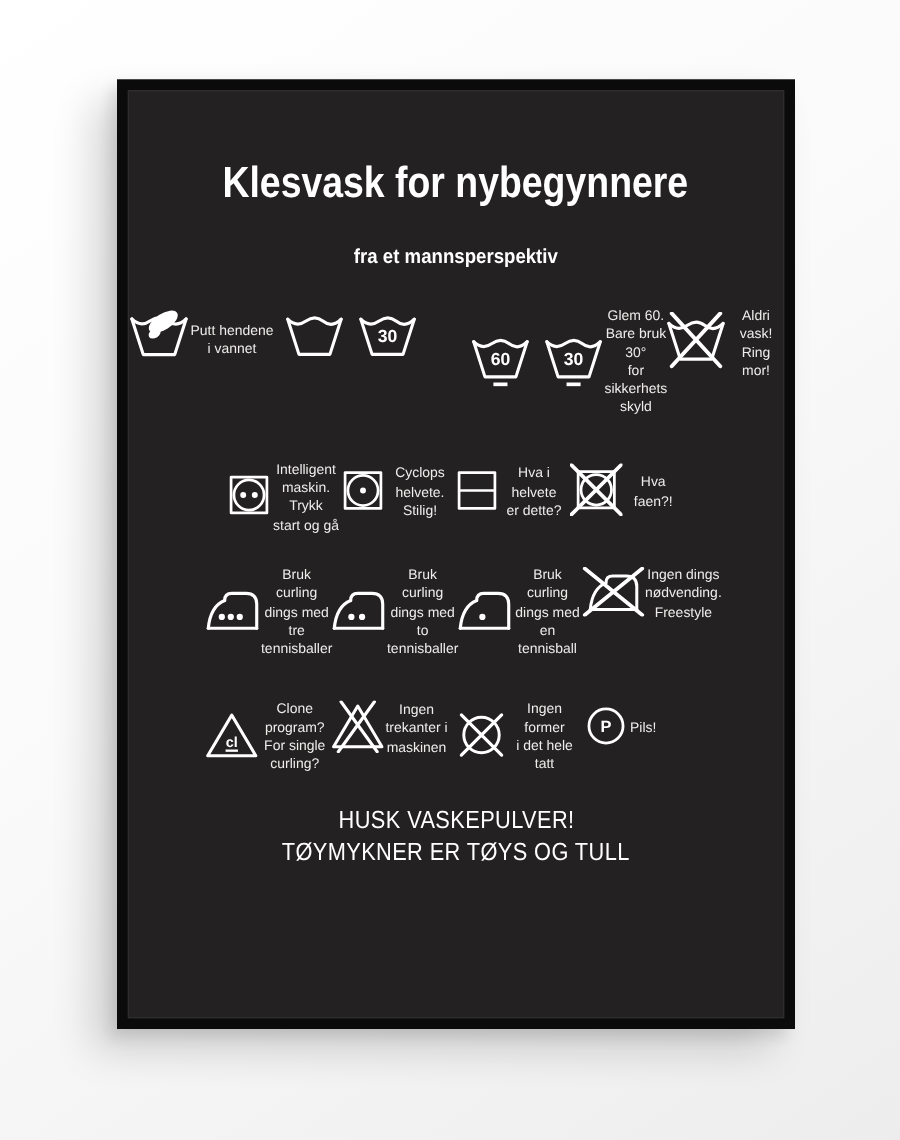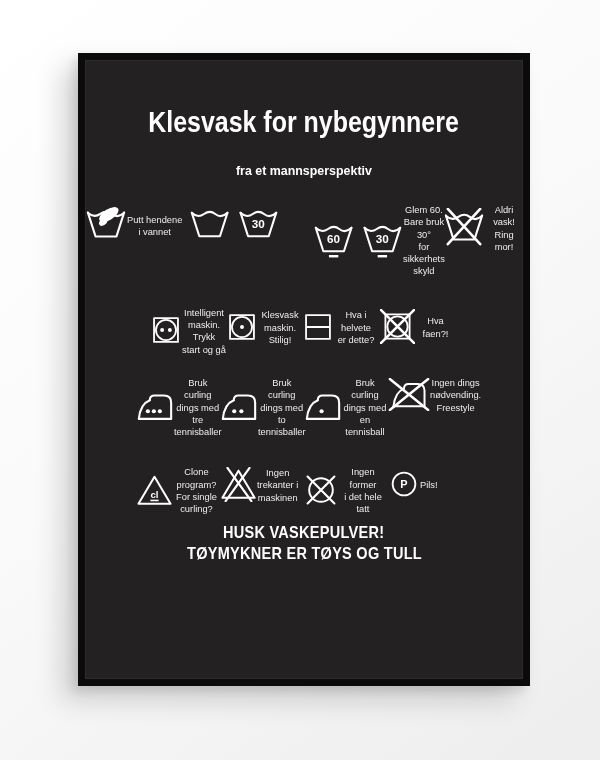--- a/index.html
+++ b/index.html
@@ -19,21 +19,21 @@
   .condensed{display:inline-block;transform:scaleX(.86);transform-origin:center;white-space:nowrap}
   .title{margin-top:46px;font-size:29px;font-weight:bold;line-height:33px}
   .subtitle{margin-top:23px;font-size:13.5px;font-weight:bold;line-height:17px}
   .row{display:flex;justify-content:center;align-items:flex-start;width:100%}
   .row1{margin-top:23px}.row2{margin-top:27px}.row3{margin-top:19px}.row4{margin-top:26px}
   .cell{display:flex;flex-direction:row;align-items:center}
   .ibox{display:flex;align-items:center;justify-content:center}
   .h46{height:46px}.h44{height:44px}.h38{height:38px}.h40{height:40px}
   .cap{margin-top:2px;font-size:9.3px;line-height:12.3px;color:#efedec;white-space:pre-line}
   .u{text-underline-offset:1.5px}
-  .footer{margin-top:6px;font-size:16.5px;font-weight:bold;line-height:21px;letter-spacing:.3px}
+  .footer{margin-top:21px;font-size:16.5px;font-weight:normal;line-height:21px;letter-spacing:.3px}
   .st{stroke:#fff;stroke-width:2.2;fill:none;stroke-linecap:round;stroke-linejoin:round}
   .sx{stroke:#fff;stroke-width:2.7;fill:none;stroke-linecap:round}
   .dot{fill:#fff}
   svg text{font-family:"Liberation Sans",sans-serif;font-weight:bold;fill:#fff}
 </style>
 </head>
 <body>
 
 <div class="frame">
   <div class="poster">
@@ -117,21 +117,21 @@
 start og gå</div>
       </div>
       <div class="cell" style="width:76px">
         <div class="ibox h44">
           <svg width="28" height="28" viewBox="0 0 34 34">
             <rect x="2.5" y="2.5" width="29" height="29" class="st"></rect>
             <circle cx="17" cy="17" r="12.2" class="st"></circle>
             <circle cx="17" cy="17" r="2.4" class="dot"></circle>
           </svg>
         </div>
-        <div class="cap">Klesvask maskin.
+        <div class="cap">Cyclops helvete.
 Stilig!</div>
       </div>
       <div class="cell" style="width:76px">
         <div class="ibox h44">
           <svg width="28" height="28" viewBox="0 0 34 34">
             <rect x="2.5" y="2.5" width="29" height="29" class="st"></rect>
             <path class="st" d="M3.5 17 H30.5"></path>
           </svg>
         </div>
         <div class="cap">Hva i helvete

